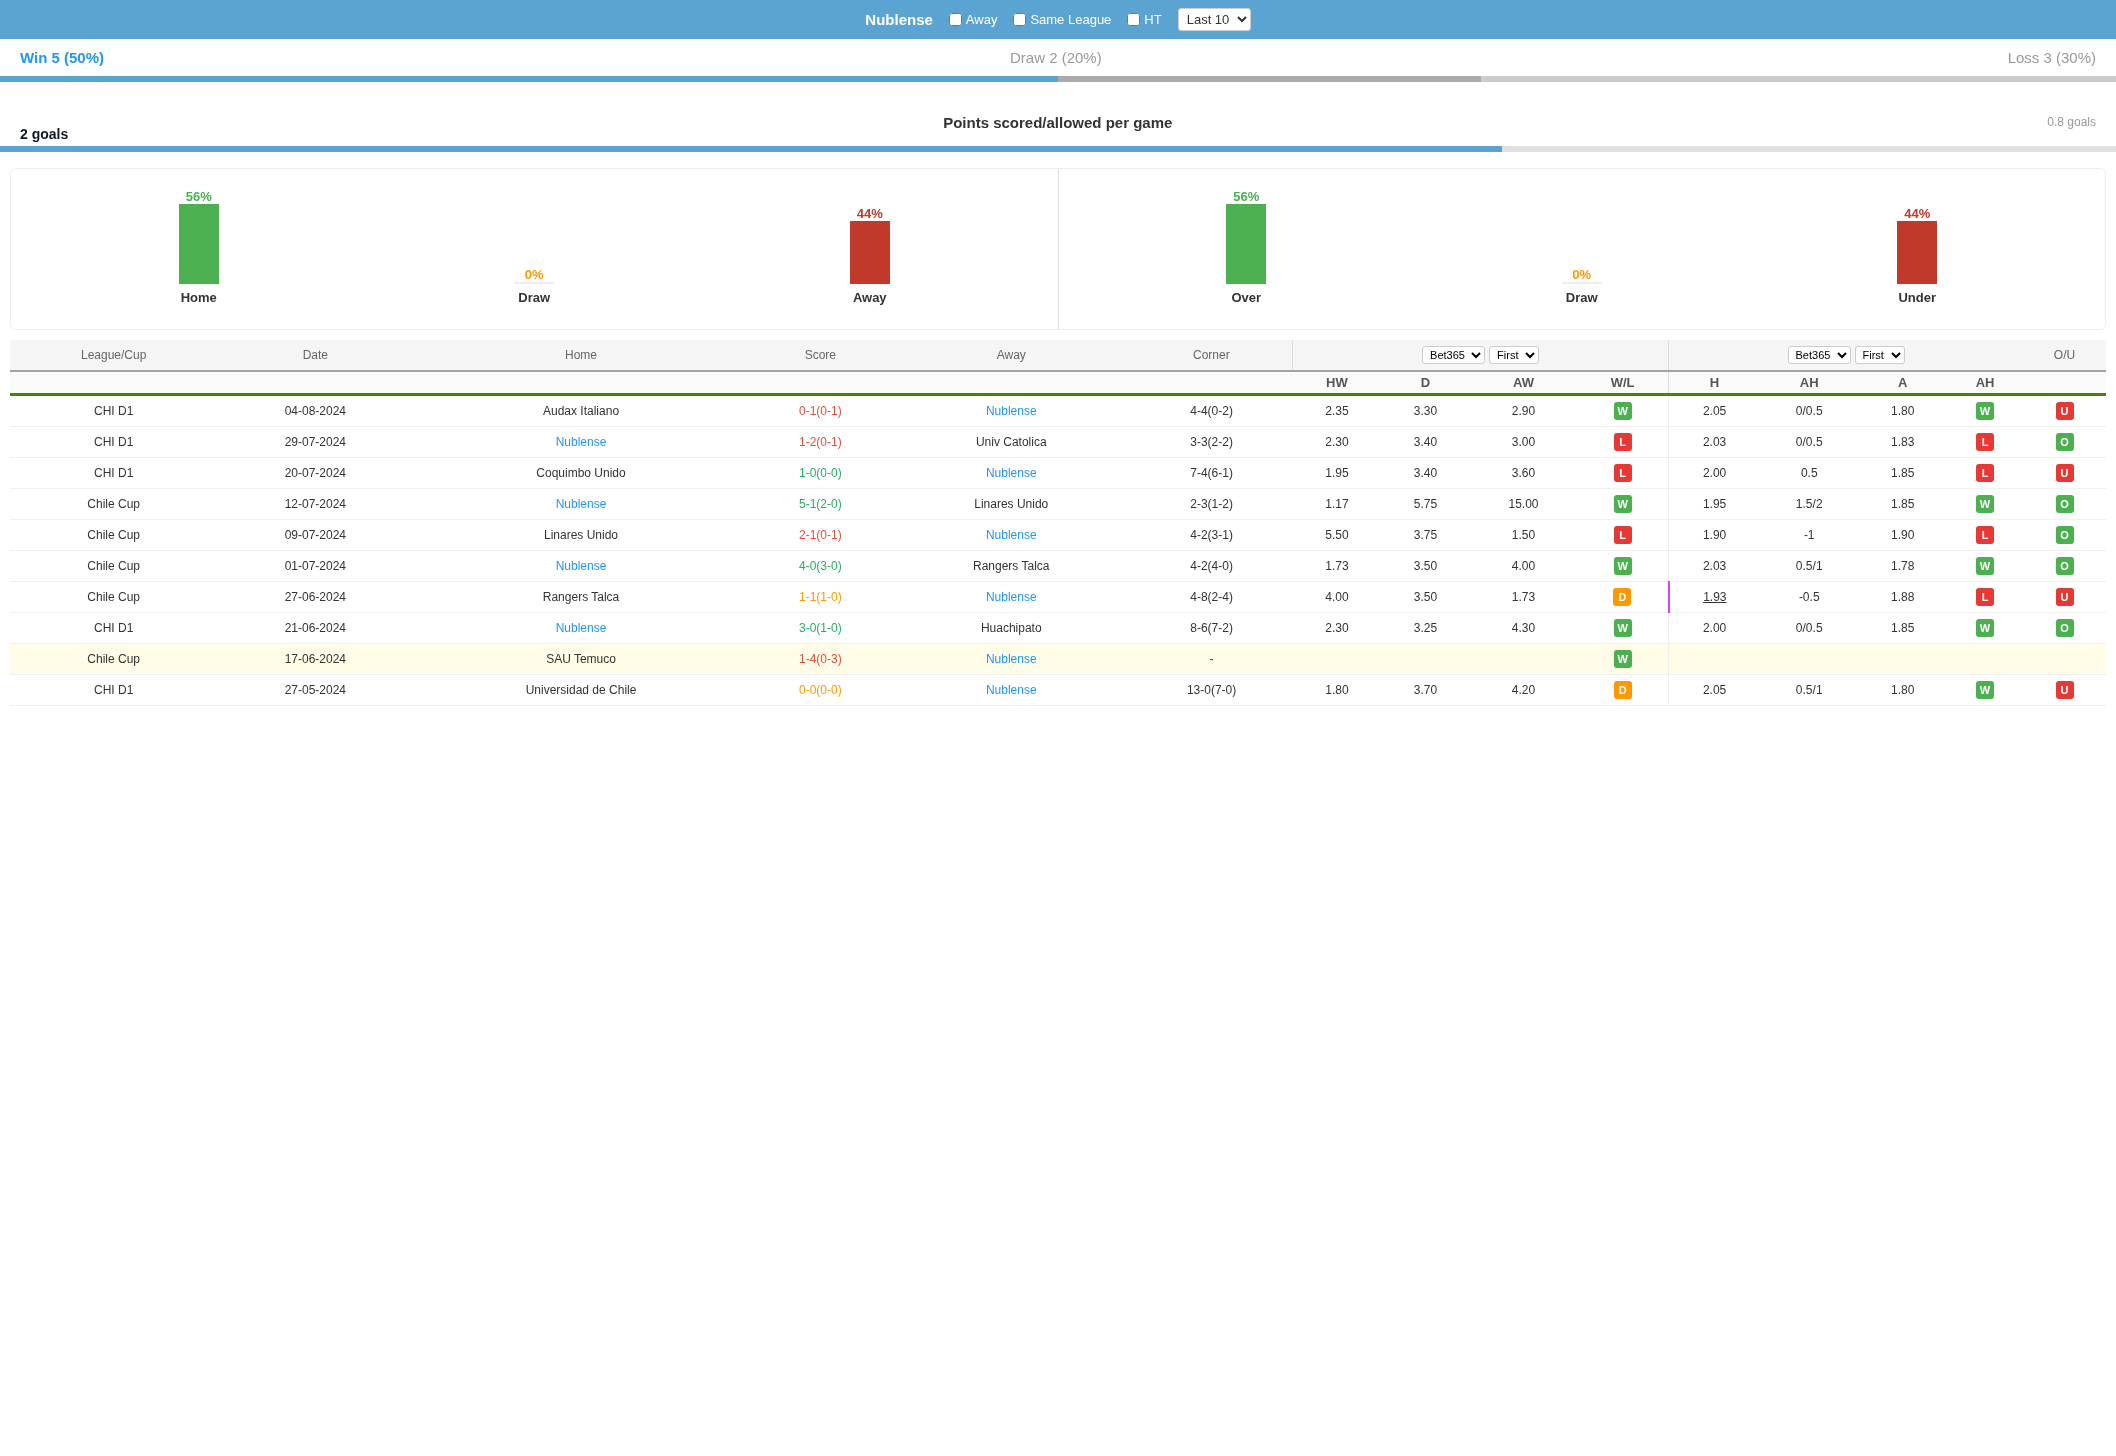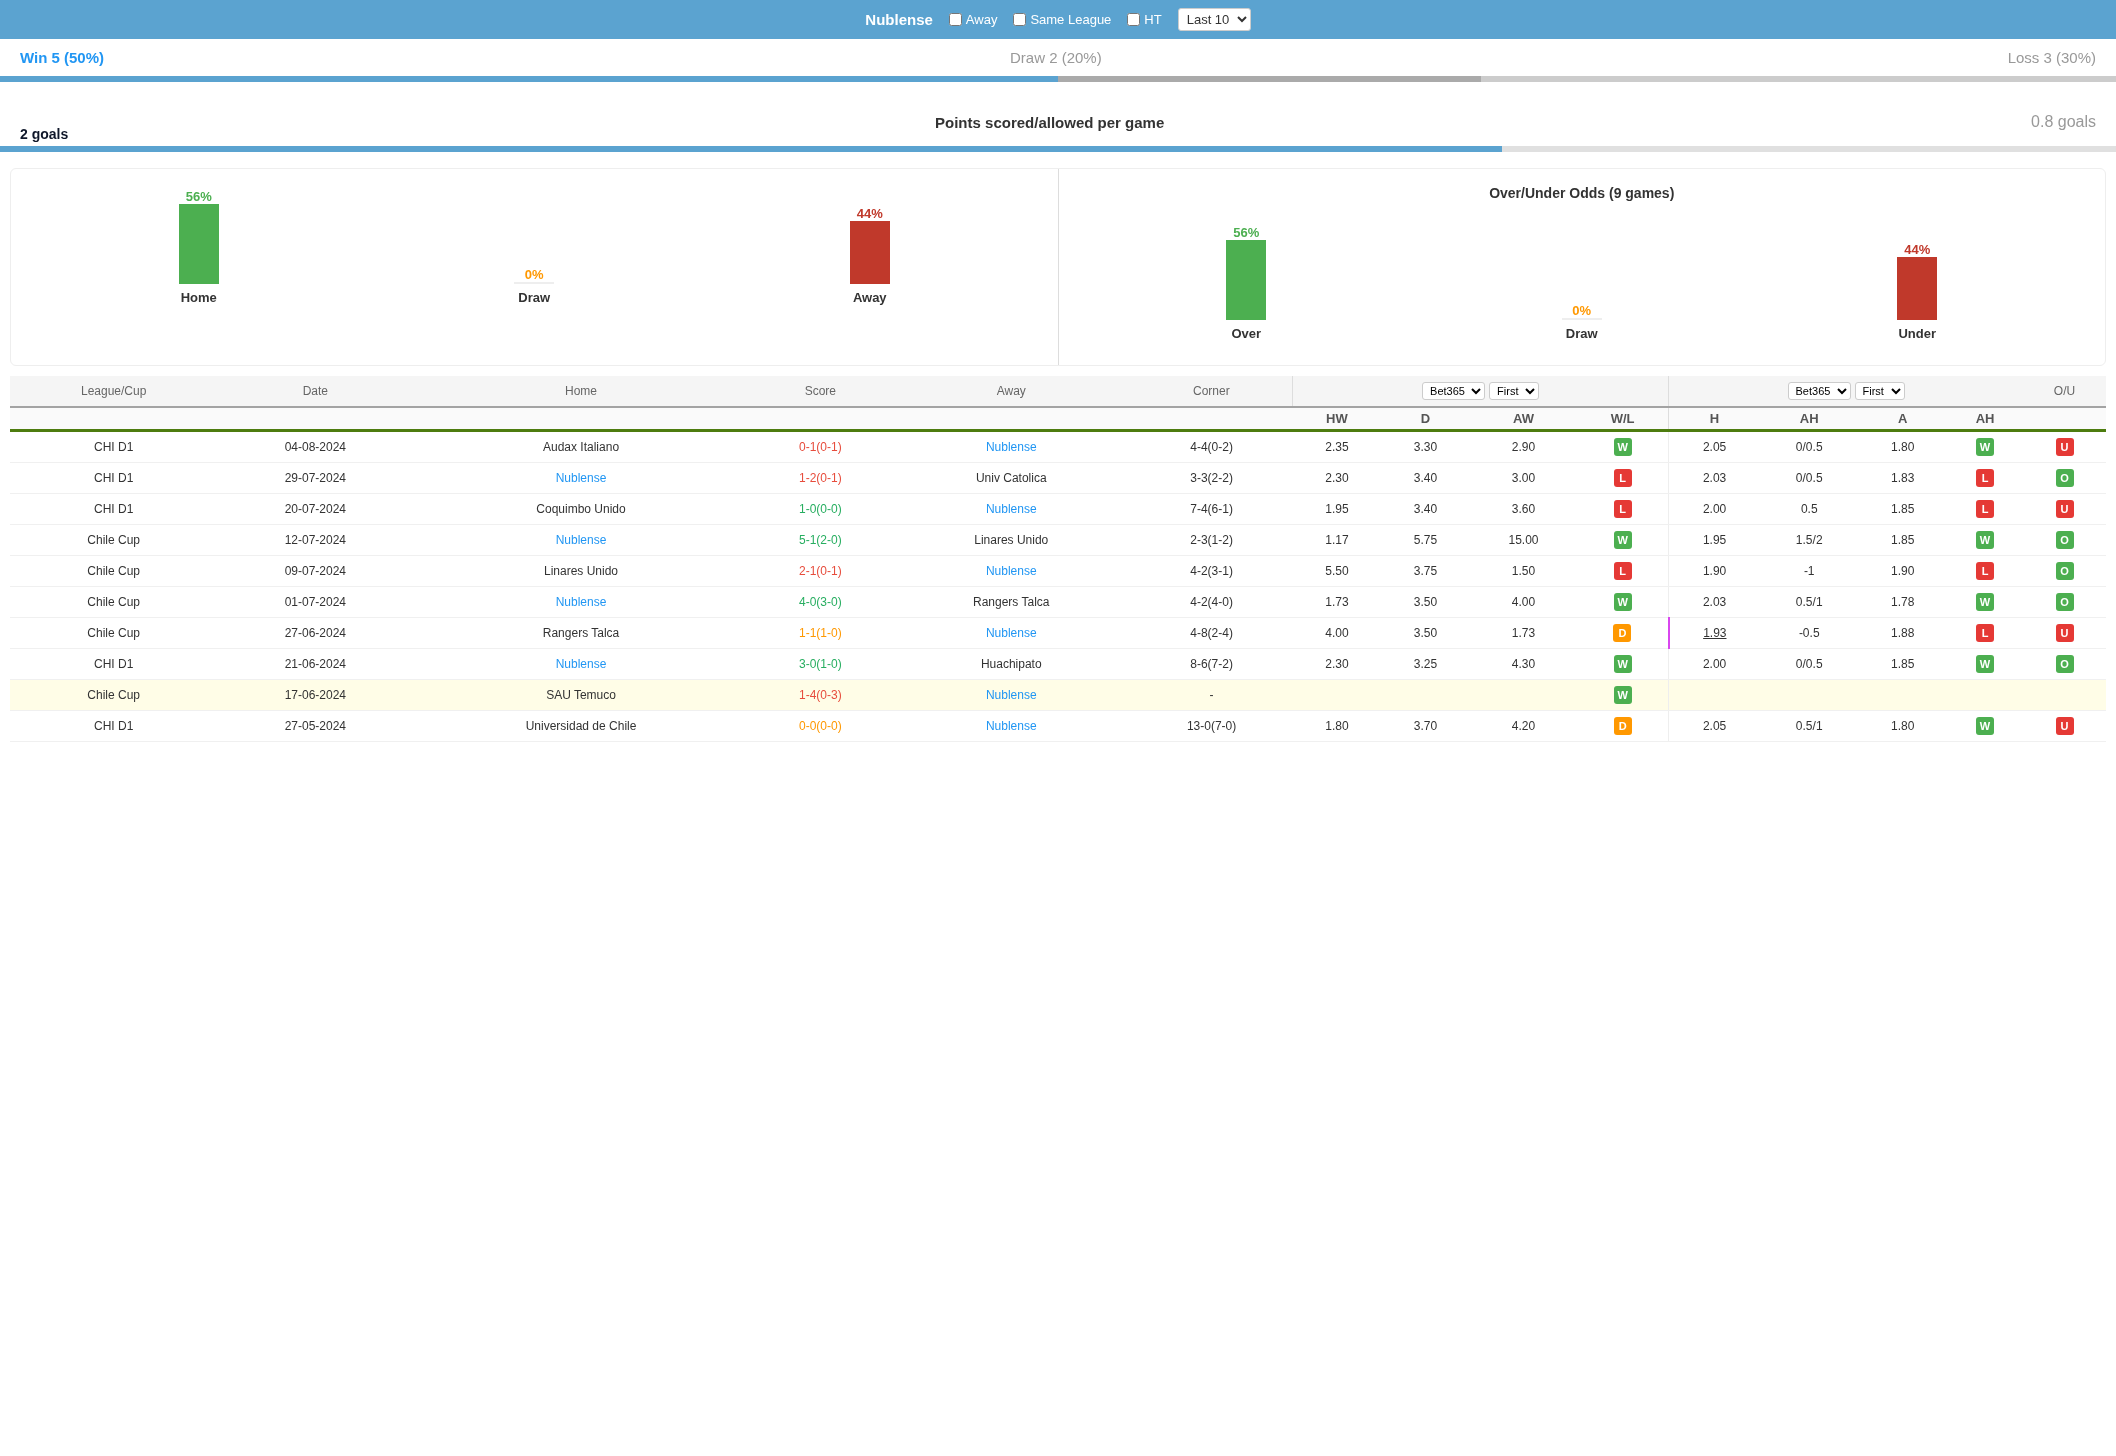--- a/index.html
+++ b/index.html
@@ -47,21 +47,21 @@
     .progress-bar-loss { background: #ccc; }
 
     .goals-bar {
       display: flex;
       justify-content: space-between;
       align-items: center;
       padding: 8px 20px 4px;
     }
     .goals-bar .left { color: #0f172a; font-weight: bold; font-size: 14px; margin-top: 24px; }
     .goals-bar .center { font-weight: bold; font-size: 15px; }
-    .goals-bar .right { color: #999; font-size: 16px; }
+    .goals-bar .right { color: #999; font-size: 12px; }
 
     .goals-progress {
       height: 6px;
       background: #e0e0e0;
       margin: 0 0 16px 0;
       display: flex;
     }
     .goals-progress-fill { background: #5ba3d0; }
 
     .odds-section {
@@ -231,21 +231,20 @@
       </div>
       <div class="odds-bar-item">
         <span class="odds-bar-pct color-red">44%</span>
         <div class="odds-bar-rect bg-red" style="height:63px"></div>
         <span class="odds-bar-label">Away</span>
       </div>
     </div>
   </div>
 
   <div class="odds-panel">
-    <div class="odds-panel-title">Over/Under Odds (9 games)</div>
     <div class="odds-bars">
       <div class="odds-bar-item">
         <span class="odds-bar-pct color-green">56%</span>
         <div class="odds-bar-rect bg-green" style="height:80px"></div>
         <span class="odds-bar-label">Over</span>
       </div>
       <div class="odds-bar-item">
         <span class="odds-bar-pct color-orange">0%</span>
         <div class="odds-bar-rect" style="height:2px;background:#eee"></div>
         <span class="odds-bar-label">Draw</span>

